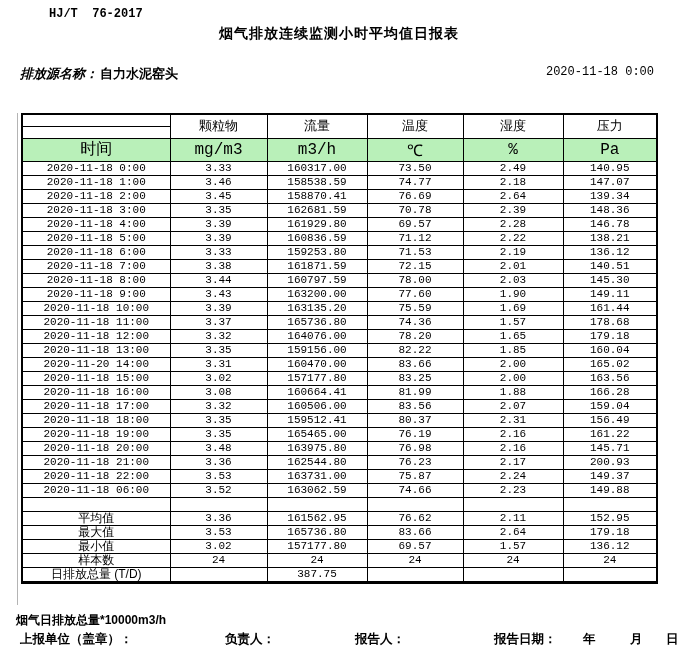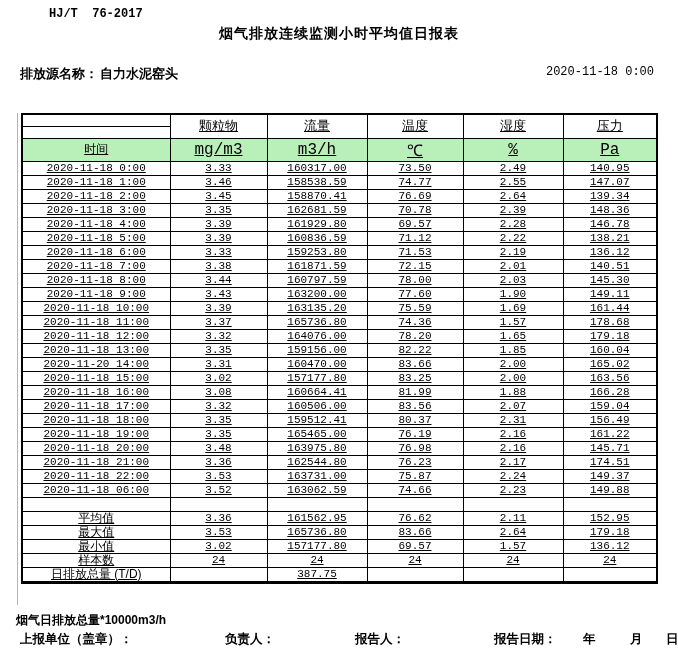--- a/index.html
+++ b/index.html
@@ -13,52 +13,52 @@
   #std-code {
     position:absolute; left:20px; top:7px;
     font-family:"Liberation Mono","DejaVu Sans Mono",monospace;
     font-weight:bold; font-size:12px; white-space:pre;padding-left:29px;
   }
   #report-title {
     position:absolute; left:0; top:25px; width:100%;
     text-align:center; font-weight:bold; font-size:14px; letter-spacing:1px;
   }
   #info-line { position:absolute; left:20px; top:64px; width:638px; height:16px; }
-  #source-label { font-weight:bold; font-size:13px; }
+  #source-label { font-weight:bold; font-size:13px;font-style:italic; }
   #source-name  { font-weight:bold; font-size:13px; margin-left:2px; }
   #report-datetime {
     position:absolute; right:4px; top:1px;
     font-family:"Liberation Mono","DejaVu Sans Mono",monospace;
     font-size:12px; font-weight:normal;
   }
 
   
   #margin-line {
     position:absolute; left:17px; top:113px; width:1px; height:492px;
     background:#b4b4b4;
   }
 
   table#report-table {
     position:absolute; left:21px; top:113px;
     width:637px; table-layout:fixed;
     border-collapse:collapse;
-    border:2px solid #000; border-bottom:3px solid #000;text-decoration:underline;
+    border:2px solid #000; border-bottom:3px solid #000;
   }
   #report-table td, #report-table th {
     border:1px solid #000; padding:0 2px;
     text-align:center; vertical-align:middle;
     font-weight:normal; overflow:hidden; white-space:nowrap;
   }
   tr.hdr-split td { height:12px; }
   #report-table th { font-size:13px; height:12px; }
   tr.unit-row td {
     background:#b9f0b9; height:16px; font-size:16px;
     font-family:"Liberation Mono","DejaVu Sans Mono",monospace;
   }
-  tr.unit-row td.c0 { font-size:12px; font-family:"Liberation Sans","DejaVu Sans",sans-serif;margin-top:36px; }
+  tr.unit-row td.c0 { font-size:16px; font-family:"Liberation Sans","DejaVu Sans",sans-serif;margin-top:36px; }
   tr.data-row td, tr.spacer-row td, tr.summary-row td {
     height:14px; font-size:11px; line-height:13px;
     font-family:"Liberation Mono","DejaVu Sans Mono",monospace;
   }
   tr.summary-row td.c0 {
     font-size:12px; font-family:"Liberation Sans","DejaVu Sans",sans-serif;
   }
 
   #footer-note {
     position:absolute; left:16px; top:612px;
@@ -125,21 +125,21 @@
         <td>160317.00</td>
         <td>73.50</td>
         <td>2.49</td>
         <td>140.95</td>
       </tr>
       <tr class="data-row">
         <td class="c0">2020-11-18 1:00</td>
         <td>3.46</td>
         <td>158538.59</td>
         <td>74.77</td>
-        <td>2.55</td>
+        <td>2.18</td>
         <td>147.07</td>
       </tr>
       <tr class="data-row">
         <td class="c0">2020-11-18 2:00</td>
         <td>3.45</td>
         <td>158870.41</td>
         <td>76.69</td>
         <td>2.64</td>
         <td>139.34</td>
       </tr>
@@ -286,21 +286,21 @@
         <td>76.98</td>
         <td>2.16</td>
         <td>145.71</td>
       </tr>
       <tr class="data-row">
         <td class="c0">2020-11-18 21:00</td>
         <td>3.36</td>
         <td>162544.80</td>
         <td>76.23</td>
         <td>2.17</td>
-        <td>174.51</td>
+        <td>200.93</td>
       </tr>
       <tr class="data-row">
         <td class="c0">2020-11-18 22:00</td>
         <td>3.53</td>
         <td>163731.00</td>
         <td>75.87</td>
         <td>2.24</td>
         <td>149.37</td>
       </tr>
       <tr class="data-row">

